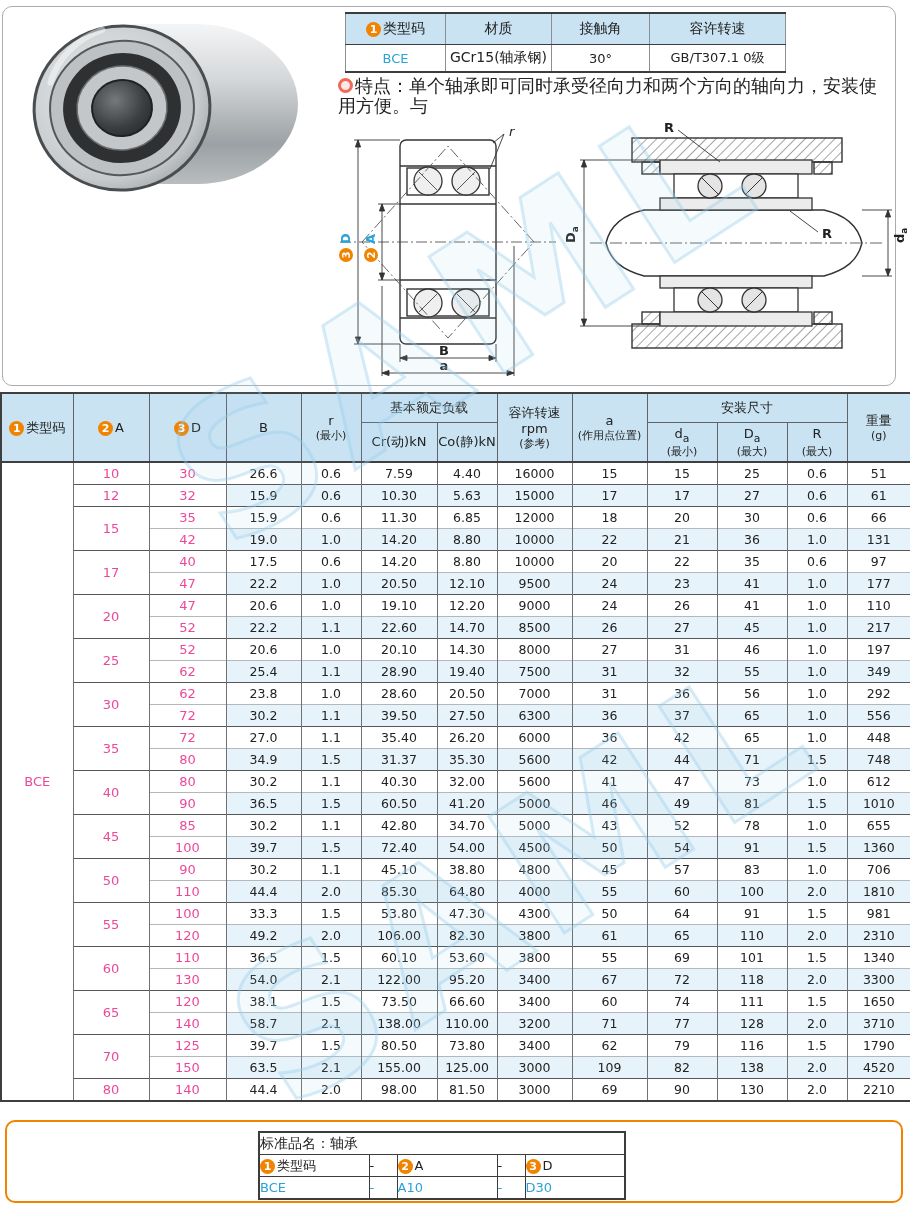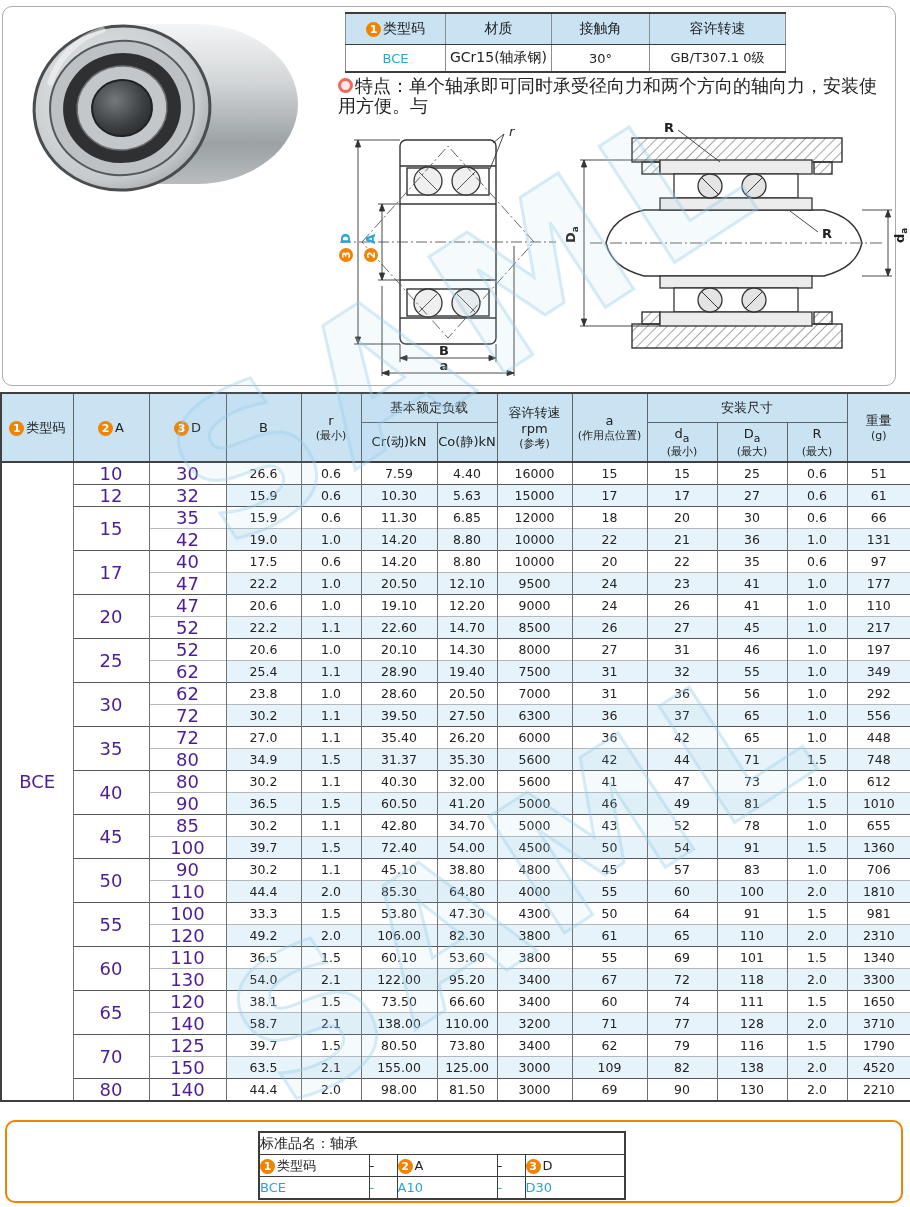--- a/index.html
+++ b/index.html
@@ -32,21 +32,21 @@
   .spec th{background:#c9e3f3;font-weight:normal;font-size:13px;padding:0;line-height:1.2;
     border:1px solid #5f6367;text-align:center;}
   .spec thead tr:first-child th{height:28px;}
   .spec thead tr:last-child th{height:38px;}
   .spec th .sub{font-size:11px;}
   .spec td{font-size:12.5px;text-align:center;height:21px;padding:0;
     border-left:1px solid #6e7276;border-top:1px solid #b4b8bb;background:#fff;}
   .spec tbody tr:first-child td{border-top:2px solid #3f3f3f;}
   .spec tr.gstart td{border-top:1px solid #55585b;}
   .spec td.stripe{background:#e7f3fa;}
-  .spec td.tcode,.spec td.acell,.spec td.dcell{color:#4c1d95;font-size:18px;background:#fff;}
+  .spec td.tcode,.spec td.acell,.spec td.dcell{color:#ec4899;font-size:13px;background:#fff;}
   
   .bottom-card{position:absolute;left:5px;right:7px;top:1120px;bottom:4px;
     border:2px solid #f08300;border-radius:10px;background:#fff;z-index:7;}
   .ord-icon{position:absolute;left:26px;top:1137px;}
   .ord-title{position:absolute;left:88px;top:1143px;}
   .ord-title .cn{font-size:16px;letter-spacing:4px;color:#3a3a3a;}
   .ord-title .en{font-size:14px;letter-spacing:6px;color:#3a3a3a;margin-top:4px;}
   .ord-table{position:absolute;left:258px;top:1131px;border-collapse:collapse;table-layout:fixed;z-index:8;}
   .ord-table td,.ord-table th{border:1px solid #3c3c3c;text-align:left;padding:0;font-weight:normal;}
   .ord-table .ttl{font-size:14px;height:21px;border-bottom:1px solid #3c3c3c;}

